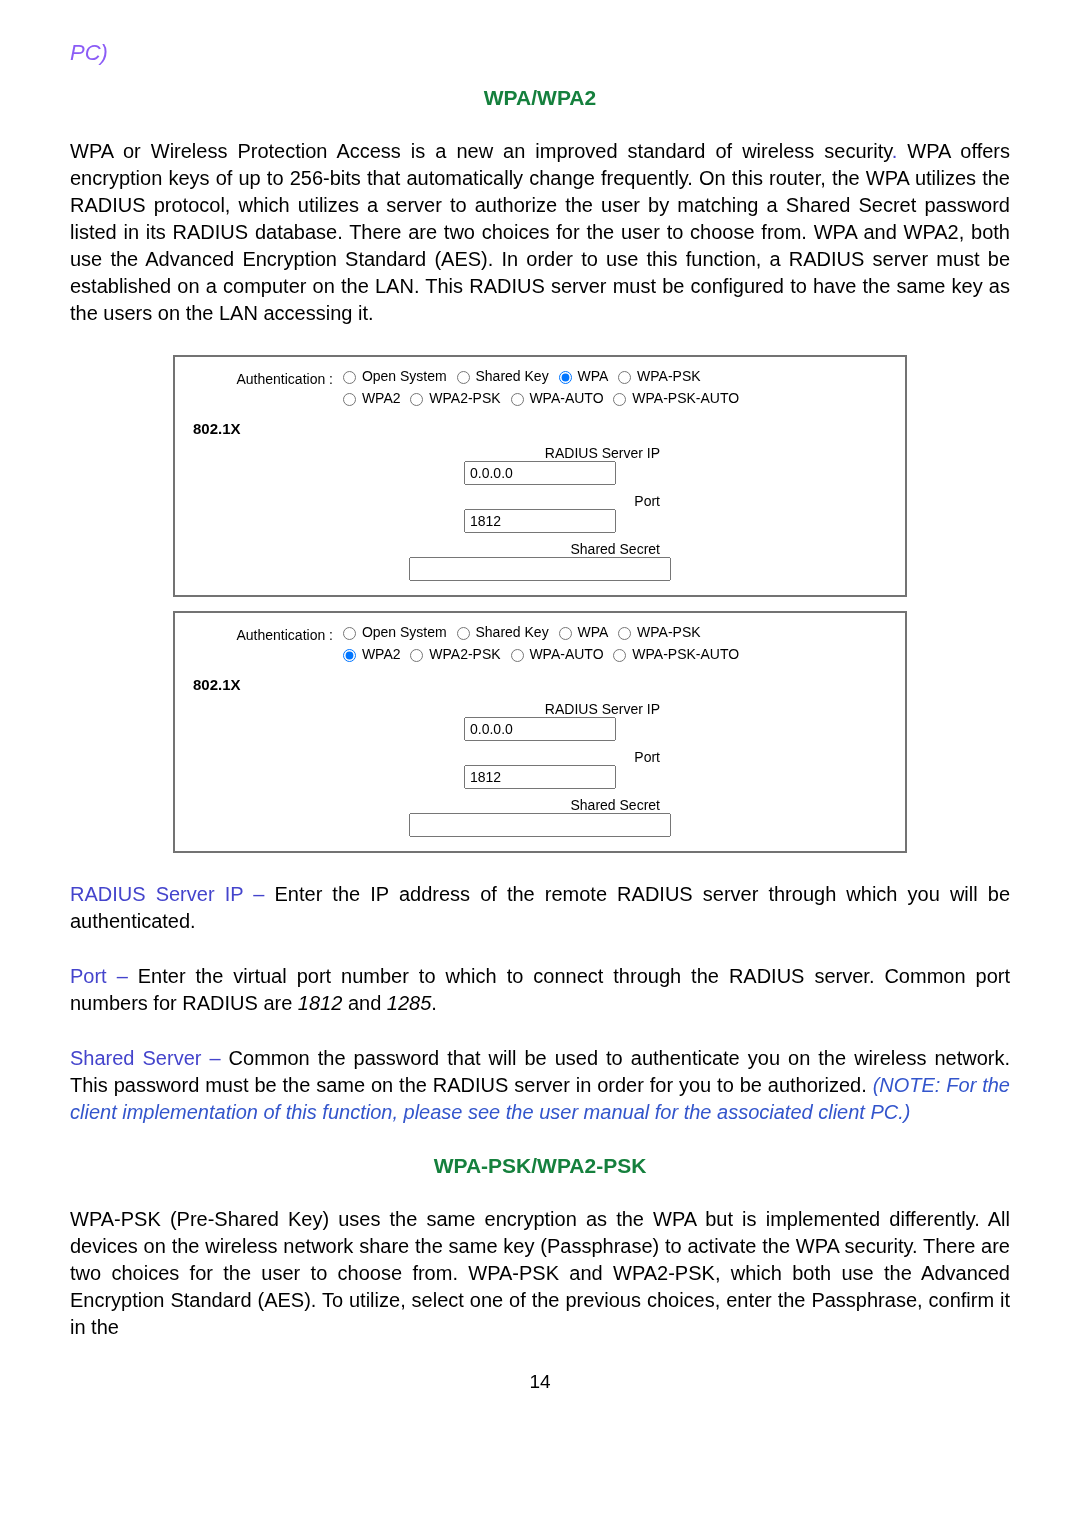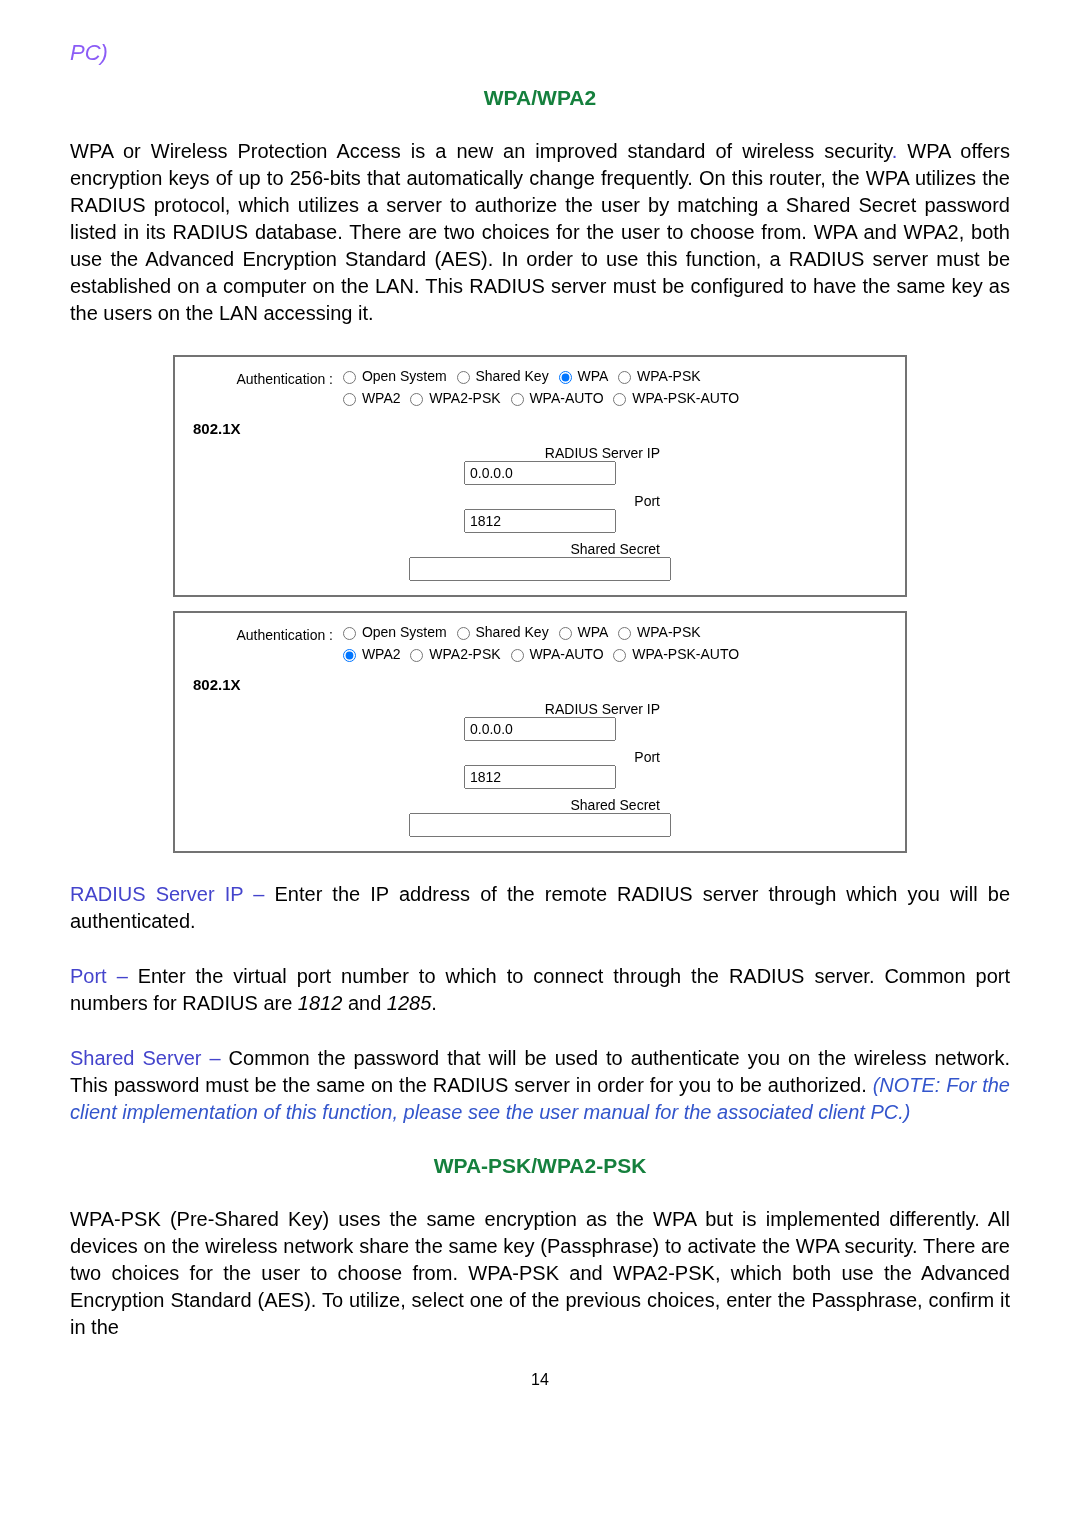--- a/index.html
+++ b/index.html
@@ -92,21 +92,21 @@
   }
   .field-input input.ip { width: 140px; }
   .field-input input.port { width: 140px; }
   .field-input input.secret { width: 250px; }
   input[type=radio] {
     vertical-align: middle;
     margin: 0 2px 0 0;
   }
   .page-num {
     text-align: center;
-    font-size: 16px;
+    font-size: 19px;
     margin-top: 30px;
   }
 </style>
 </head>
 <body>
 
 <div class="pc-line">PC)</div>
 
 <div class="section-title">WPA/WPA2</div>
 

